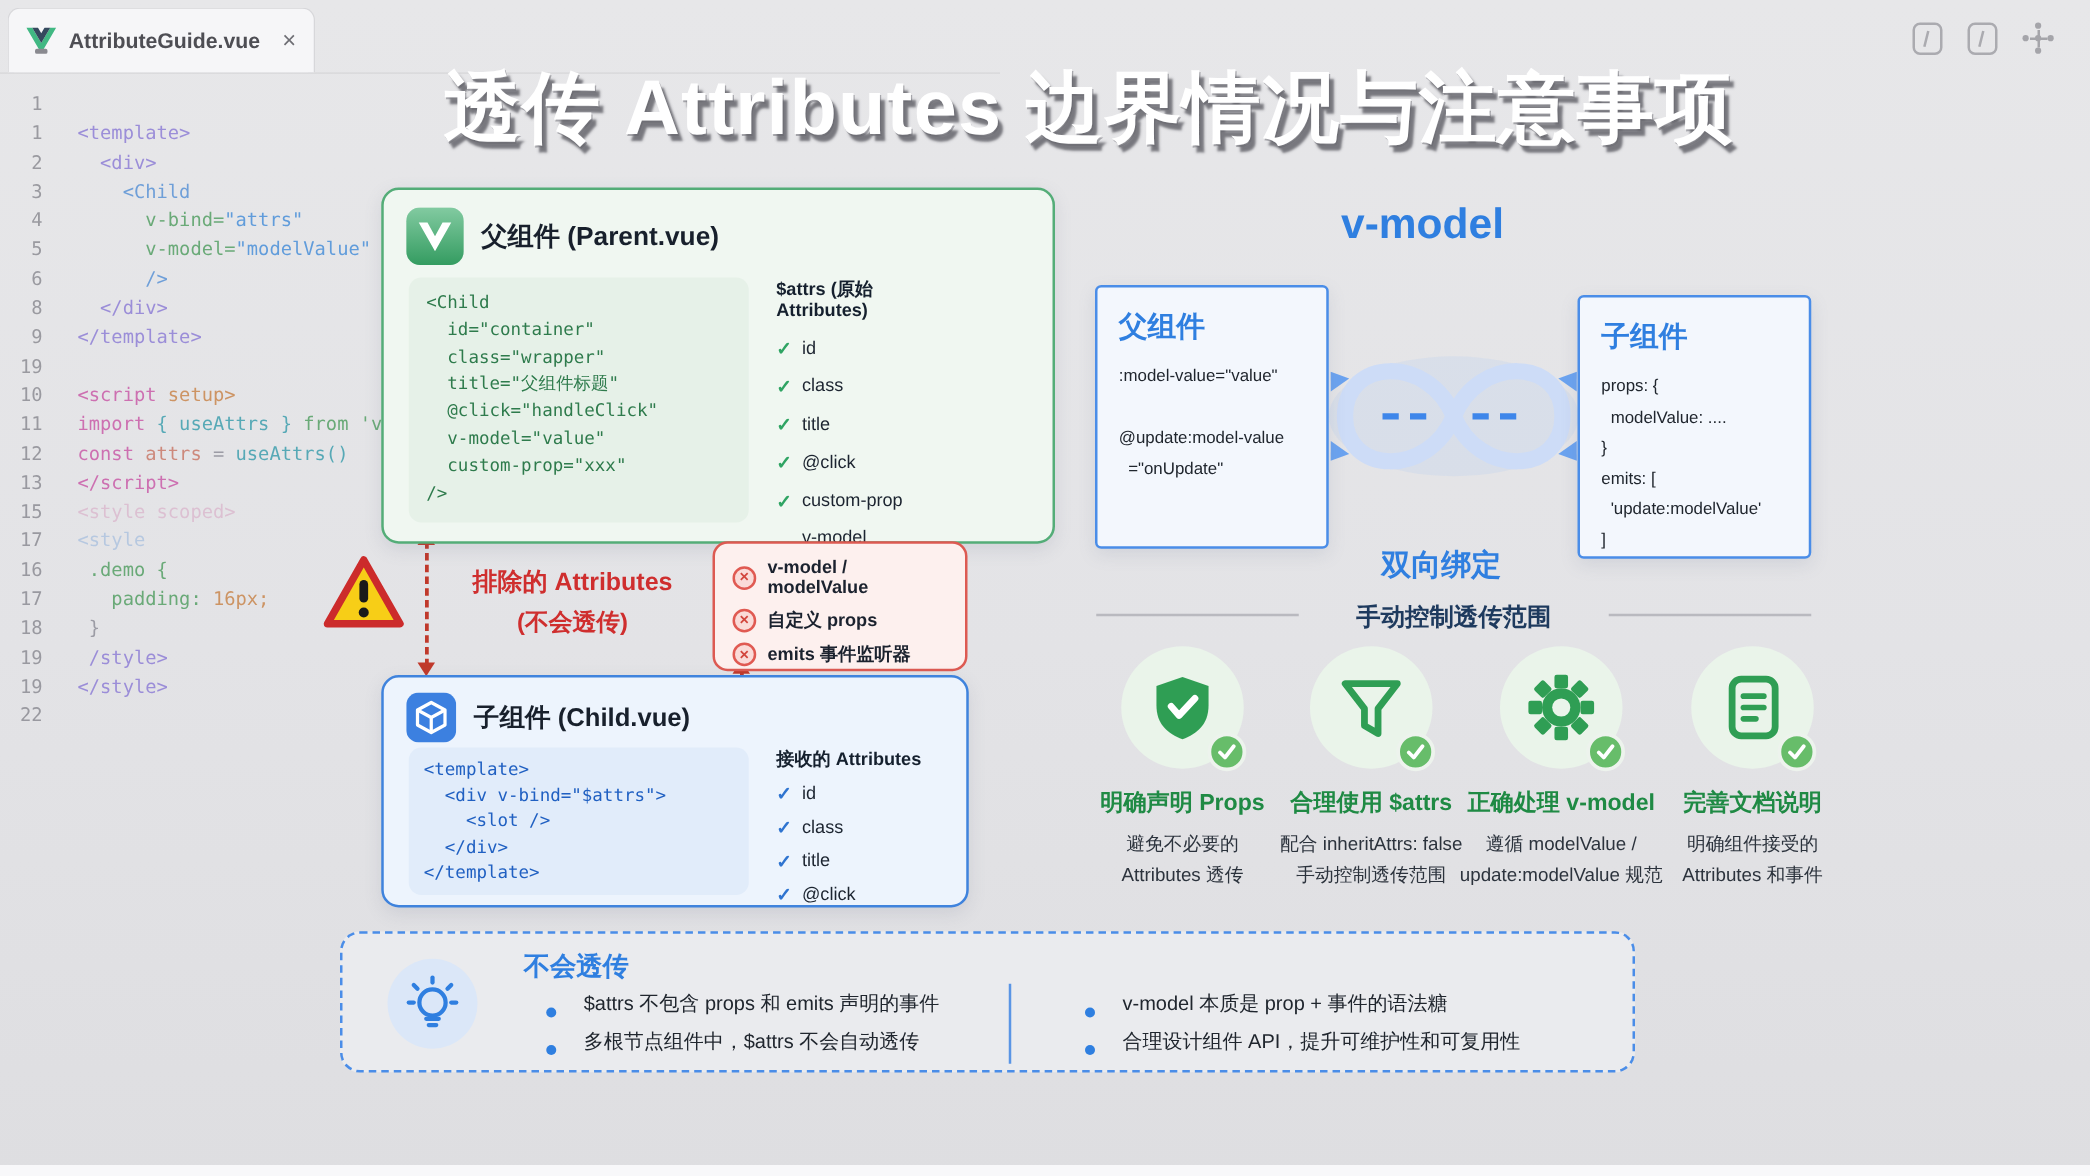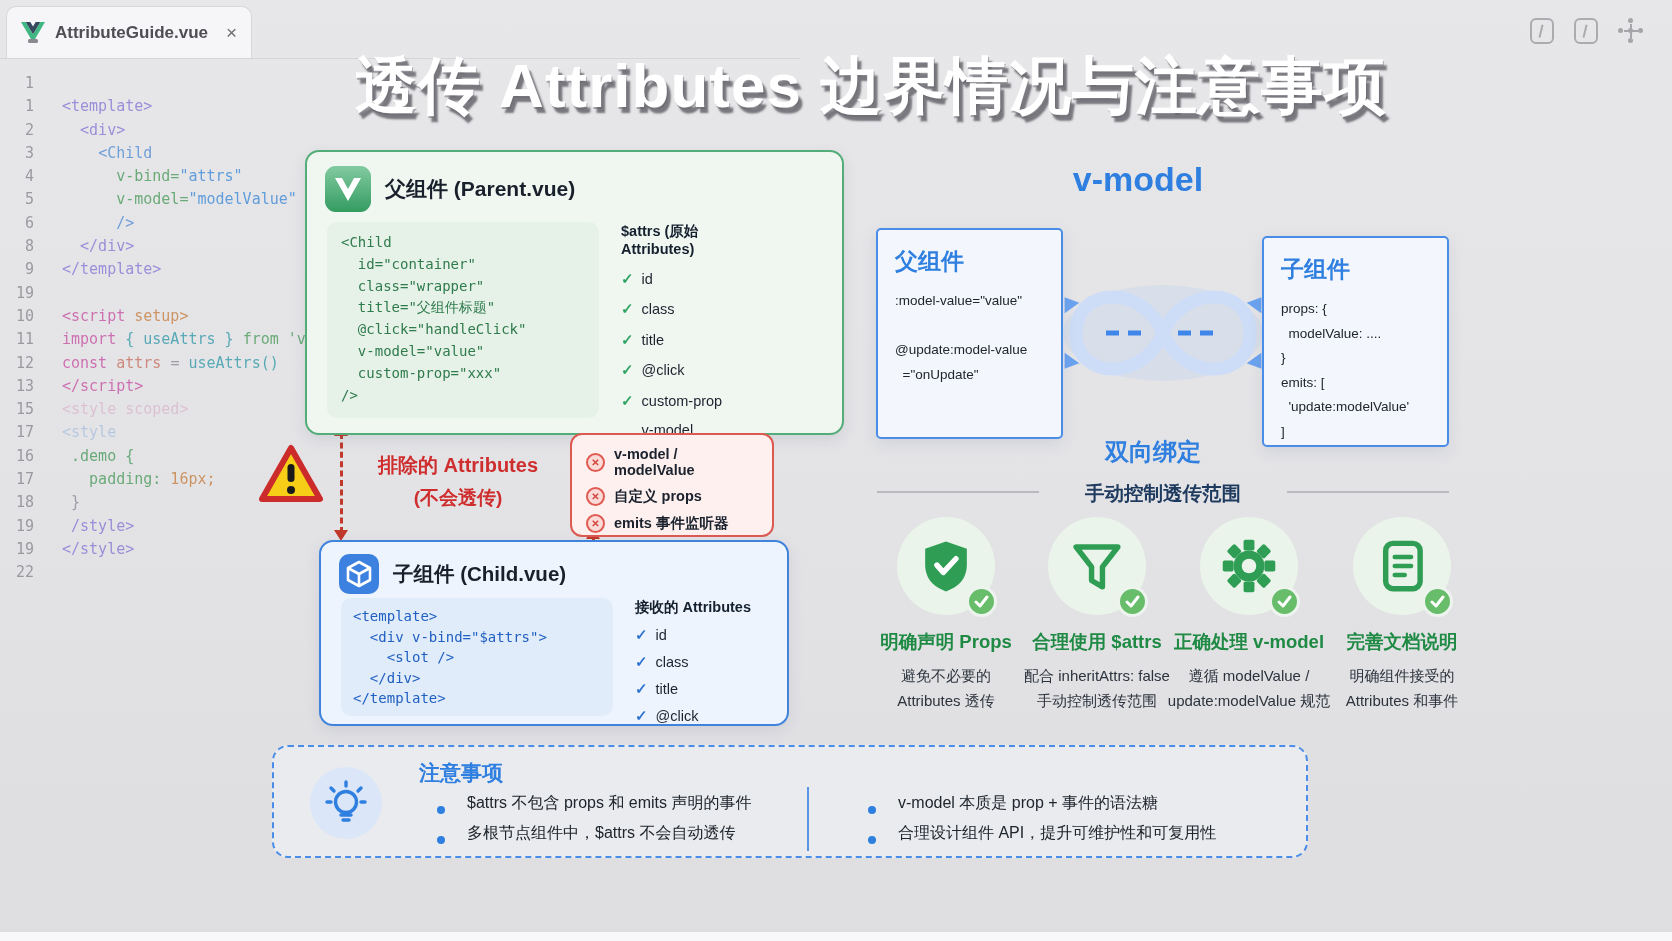--- a/index.html
+++ b/index.html
@@ -81,21 +81,21 @@
   #excluded-box { position:absolute; left:570px; top:433px; width:204px; height:104px;
                   background:#fdf0ee; border:2px solid #dd5a52; border-radius:12px;
                   padding:11px 14px; z-index:4; }
   .excl-row { display:flex; align-items:center; gap:9px; font-size:14.5px; font-weight:bold;
               color:#1b222e; margin-bottom:8.5px; }
   .cross { width:19px; height:19px; border-radius:50%; background:#fadbd8; border:2px solid #e05a52;
            color:#d2453c; font-size:10px; font-weight:bold; display:flex; align-items:center;
            justify-content:center; flex:0 0 19px; }
 
   
-  #child-card { left:319px; top:540px; width:470px; height:186px;
+  #child-card { left:305px; top:540px; width:470px; height:186px;
                 background:#edf4fd; border:2px solid #3f83dd; }
   #child-card .card-head { position:absolute; left:18px; top:12px; }
   #child-card .card-title { font-size:20.5px; }
   #child-code { position:absolute; left:20px; top:56px; width:272px; height:118px;
                 background:#e1ecfa; border-radius:10px; padding:8px 12px;
                 font-family:"DejaVu Sans Mono", monospace; font-size:14px; line-height:20.5px;
                 color:#2060c2; white-space:pre; }
   #child-right { position:absolute; left:314px; top:56px; width:150px; }
   #child-right .attr-row { margin-top:9px; }
 
@@ -428,21 +428,21 @@
           <line x1="17" y1="36" x2="27" y2="36"></line>
           <line x1="19" y1="41" x2="25" y2="41"></line>
           <line x1="22" y1="3" x2="22" y2="7"></line>
           <line x1="7" y1="9" x2="10" y2="12"></line>
           <line x1="37" y1="9" x2="34" y2="12"></line>
           <line x1="3" y1="23" x2="7" y2="23"></line>
           <line x1="41" y1="23" x2="37" y2="23"></line>
         </g>
       </svg>
     </div>
-    <div id="notes-title">注意事项</div>
+    <div id="notes-title">不会透传</div>
     <div class="note-row" id="note-l1">
         <span class="note-dot"></span>
         <span>$attrs 不包含 props 和 emits 声明的事件</span>
       </div>
     <div class="note-row" id="note-l2">
         <span class="note-dot"></span>
         <span>多根节点组件中，$attrs 不会自动透传</span>
       </div>
     <div id="notes-divider"></div>
     <div class="note-row" id="note-r1">

